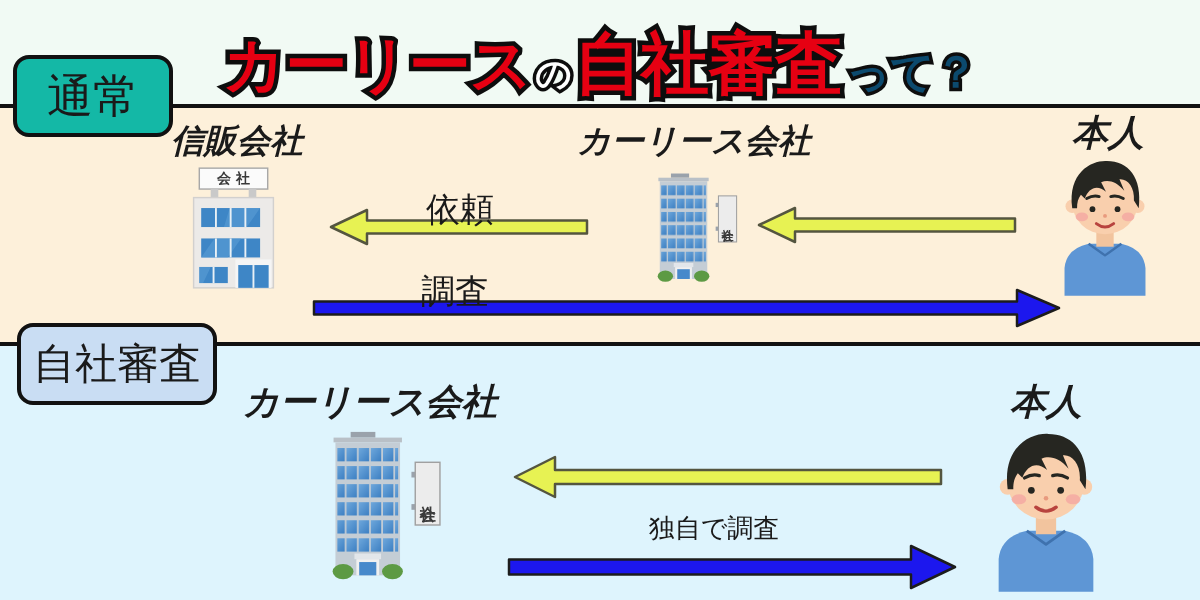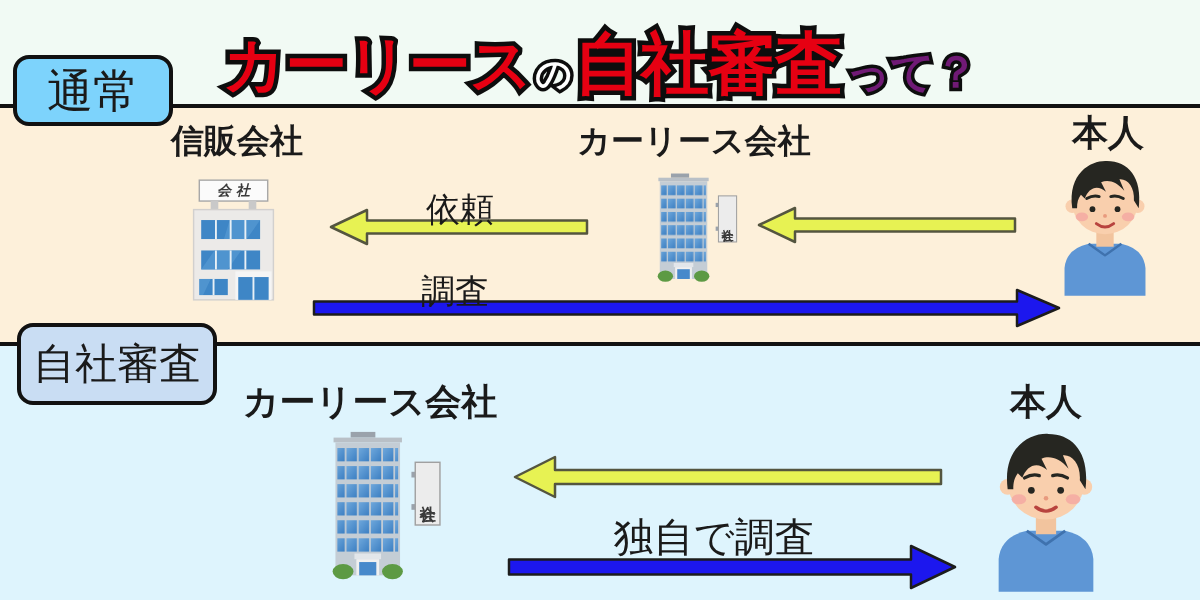--- a/index.html
+++ b/index.html
@@ -13,48 +13,48 @@
   .section{position:absolute;left:0;width:1200px;box-sizing:border-box;}
   .section-normal{top:104px;height:242px;background:#fdf0da;border-top:4px solid #111;border-bottom:4px solid #111;}
   .section-inhouse{top:346px;height:254px;background:#def4fd;}
   
   .tag{
     position:absolute;z-index:10;box-sizing:border-box;
     border:4px solid #111;border-radius:16px;
     display:flex;align-items:center;justify-content:center;
     line-height:1;
   }
-  .tag-normal{left:13px;top:55px;width:160px;height:71px;background:#7dd3fc;font-size:46px;}
+  .tag-normal{left:13px;top:55px;width:160px;height:82px;background:#14b8a6;font-size:46px;}
   .tag-inhouse{left:17px;top:323px;width:200px;height:82px;background:#c9ddf3;font-size:42px;}
   
   .title-wrap{
     position:absolute;top:0;left:0;width:100%;height:104px;z-index:4;
     display:flex;justify-content:center;align-items:flex-end;white-space:nowrap;
   }
   .title-wrap span{display:inline-block;line-height:1;font-weight:900;paint-order:stroke fill;letter-spacing:-1px;}
   .t-lead{font-size:62px;color:#e60012;-webkit-text-stroke:9px #0d0d0d;margin-bottom:8px;}
   .t-particle{font-size:36px;color:#ffffff;-webkit-text-stroke:7px #0d0d0d;margin:0 3px 12px 3px;}
   .t-highlight{font-size:68px;color:#e60012;-webkit-text-stroke:9px #0d0d0d;margin-bottom:6px;}
-  .t-tail{font-size:44px;color:#701a75;-webkit-text-stroke:7px #0d0d0d;margin:0 0 10px 4px;}
+  .t-tail{font-size:44px;color:#0c4a6e;-webkit-text-stroke:7px #0d0d0d;margin:0 0 10px 4px;}
   
   .lbl{position:absolute;transform:translateX(-50%);white-space:nowrap;line-height:1.15;z-index:3;}
-  .lbl-entity{font-weight:bold;}
+  .lbl-entity{font-weight:bold;font-style:italic;}
   .lbl-shinpan{left:237px;top:122px;font-size:33px;}
   .lbl-lease1{left:694px;top:122px;font-size:33px;}
   .lbl-honnin1{left:1108px;top:112px;font-size:36px;}
   .lbl-lease2{left:370px;top:381px;font-size:36px;}
   .lbl-honnin2{left:1046px;top:381px;font-size:36px;}
   .lbl-arrow{font-weight:500;}
   .lbl-irai{left:460px;top:172px;font-size:34px;margin-top:18px;}
   .lbl-chousa{left:455px;top:252px;font-size:34px;margin-top:20px;}
-  .lbl-dokuji{left:714px;top:514px;font-size:40px;}
+  .lbl-dokuji{left:714px;top:514px;font-size:26px;}
   
   .fig{position:absolute;z-index:1;}
   .fig svg{display:block;width:100%;height:100%;}
-  .bldg-a{left:186px;top:178px;width:95px;height:124px;font-style:italic;}
+  .bldg-a{left:186px;top:166px;width:95px;height:124px;}
   .bldg-b1{left:650px;top:172px;width:88px;height:112px;}
   .bldg-b2{left:322px;top:430px;width:120px;height:152px;}
   .person-1{left:1052px;top:156px;width:106px;height:140px;}
   .person-2{left:984px;top:428px;width:124px;height:164px;}
   .hsign{
     position:absolute;left:14%;top:1.5%;width:72%;height:17%;
     display:flex;align-items:center;justify-content:center;
     font-weight:bold;color:#3a3a3a;font-size:14px;line-height:1;
   }
   .vsign{

